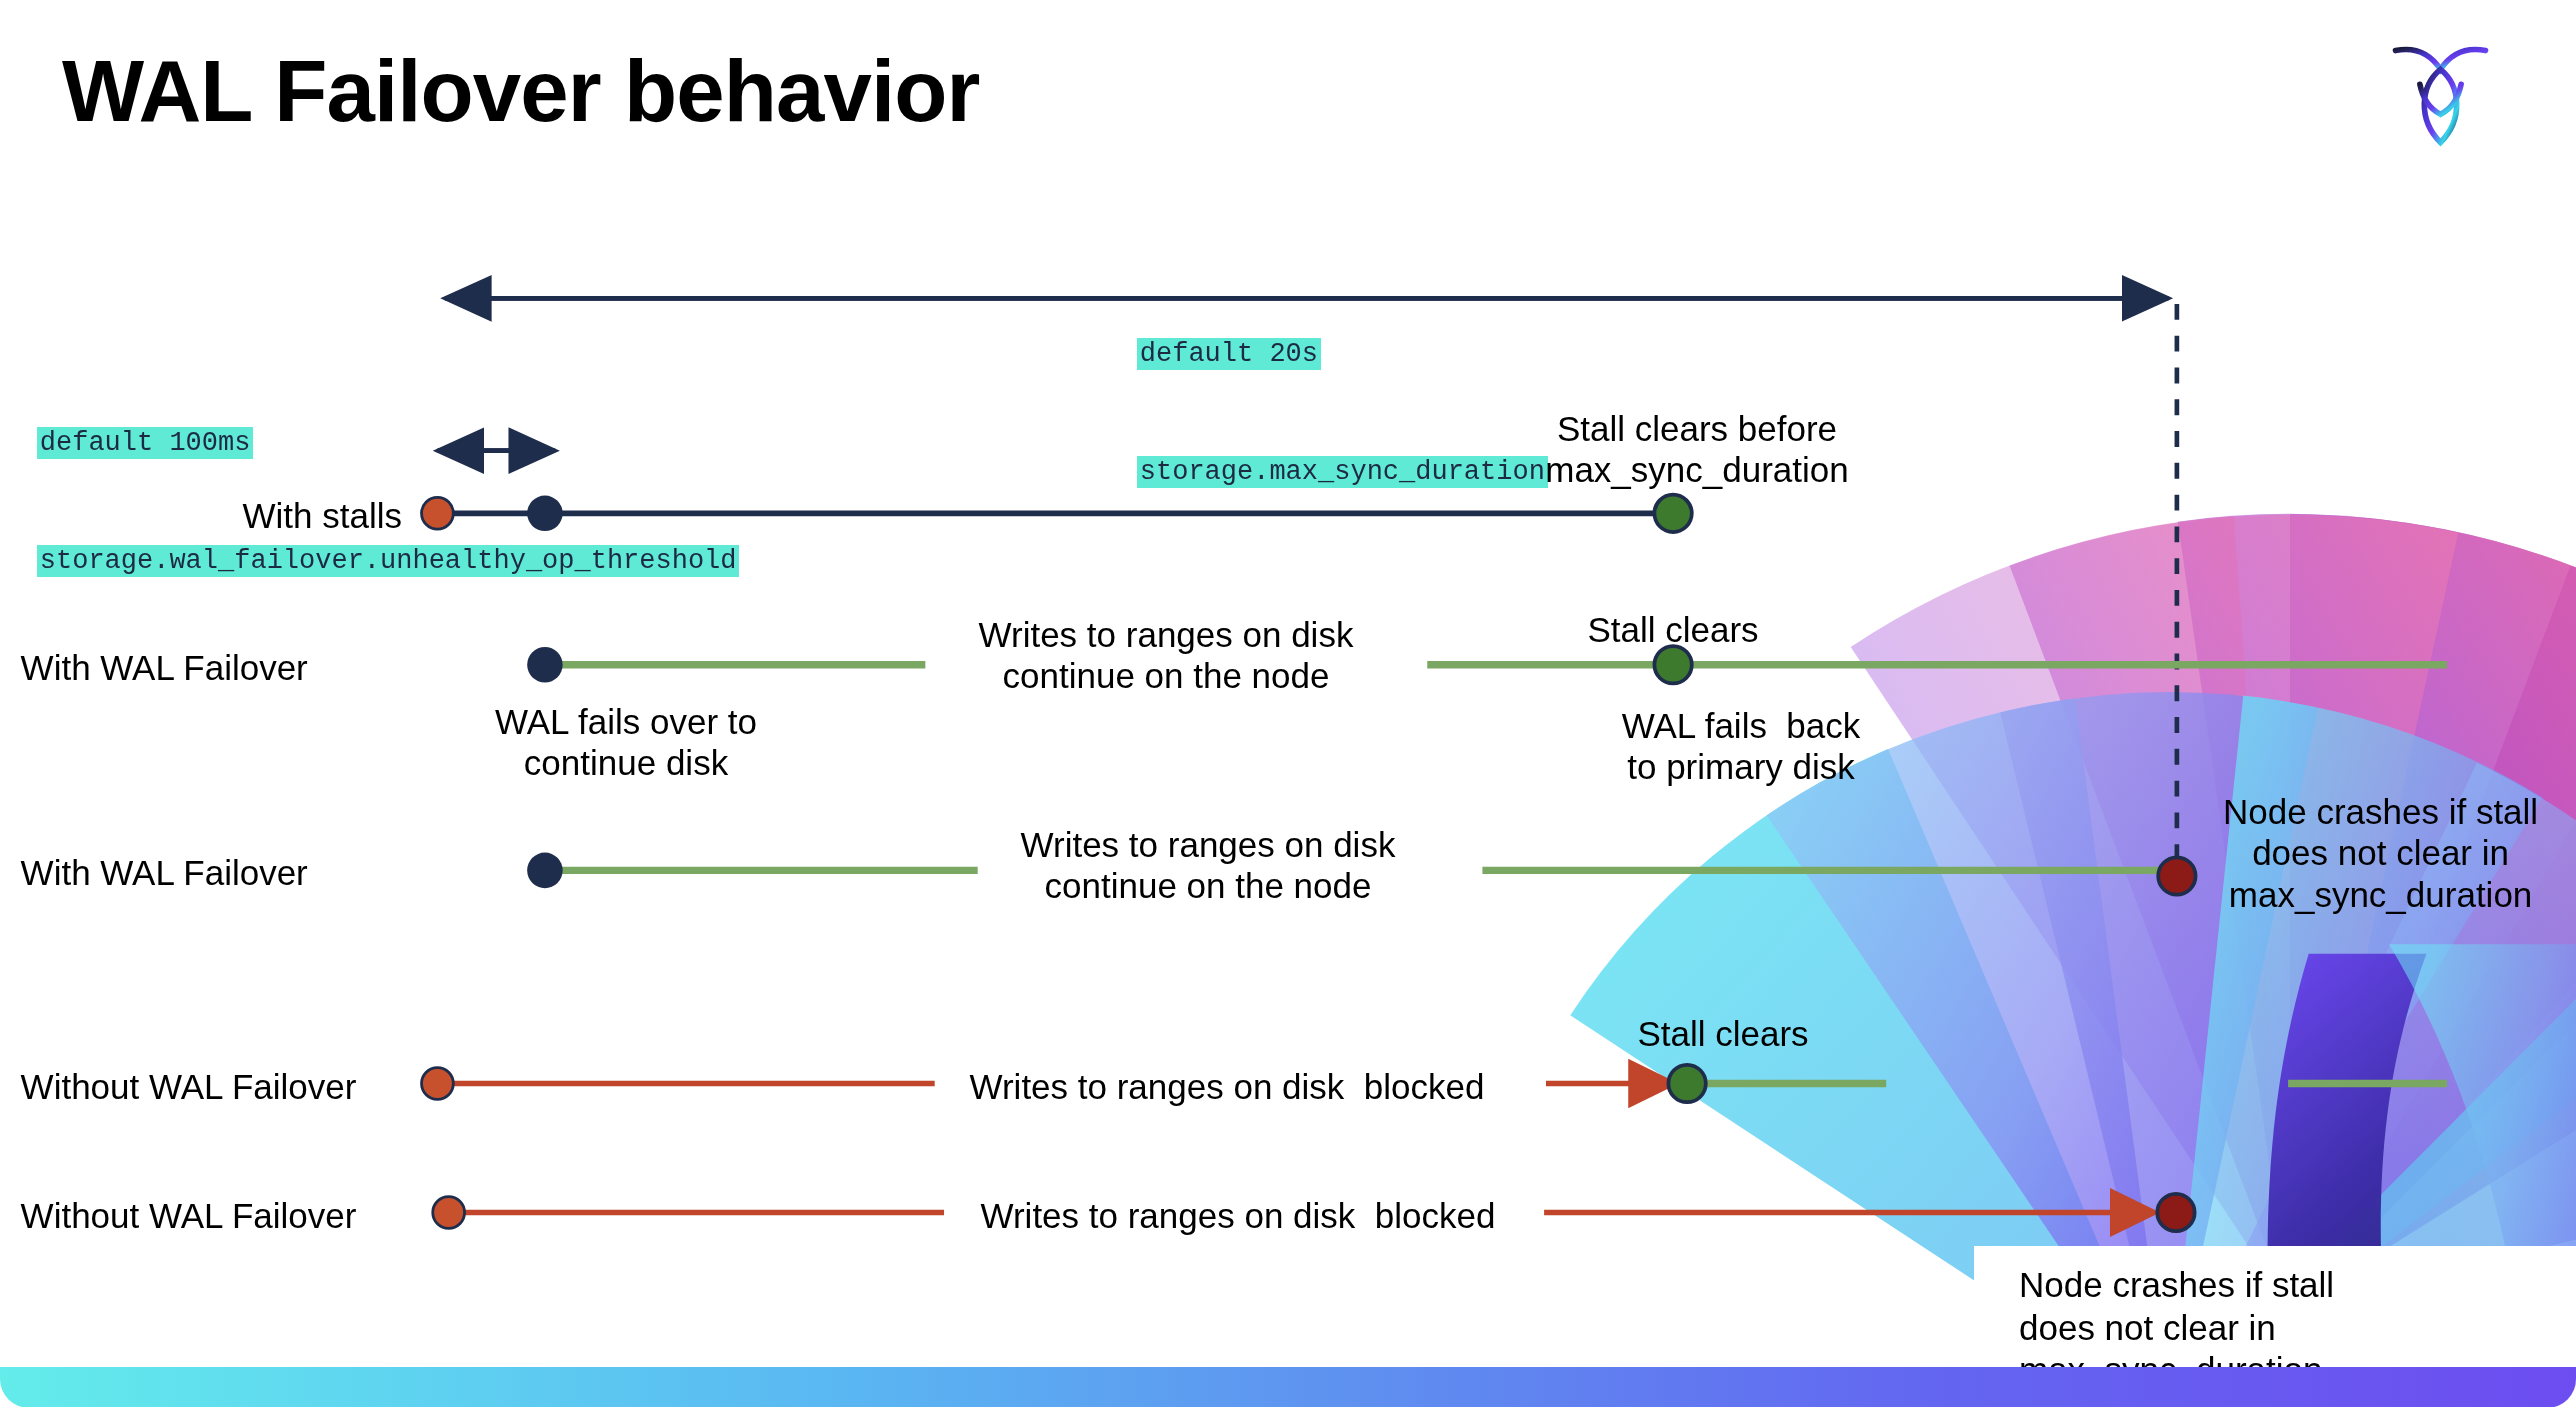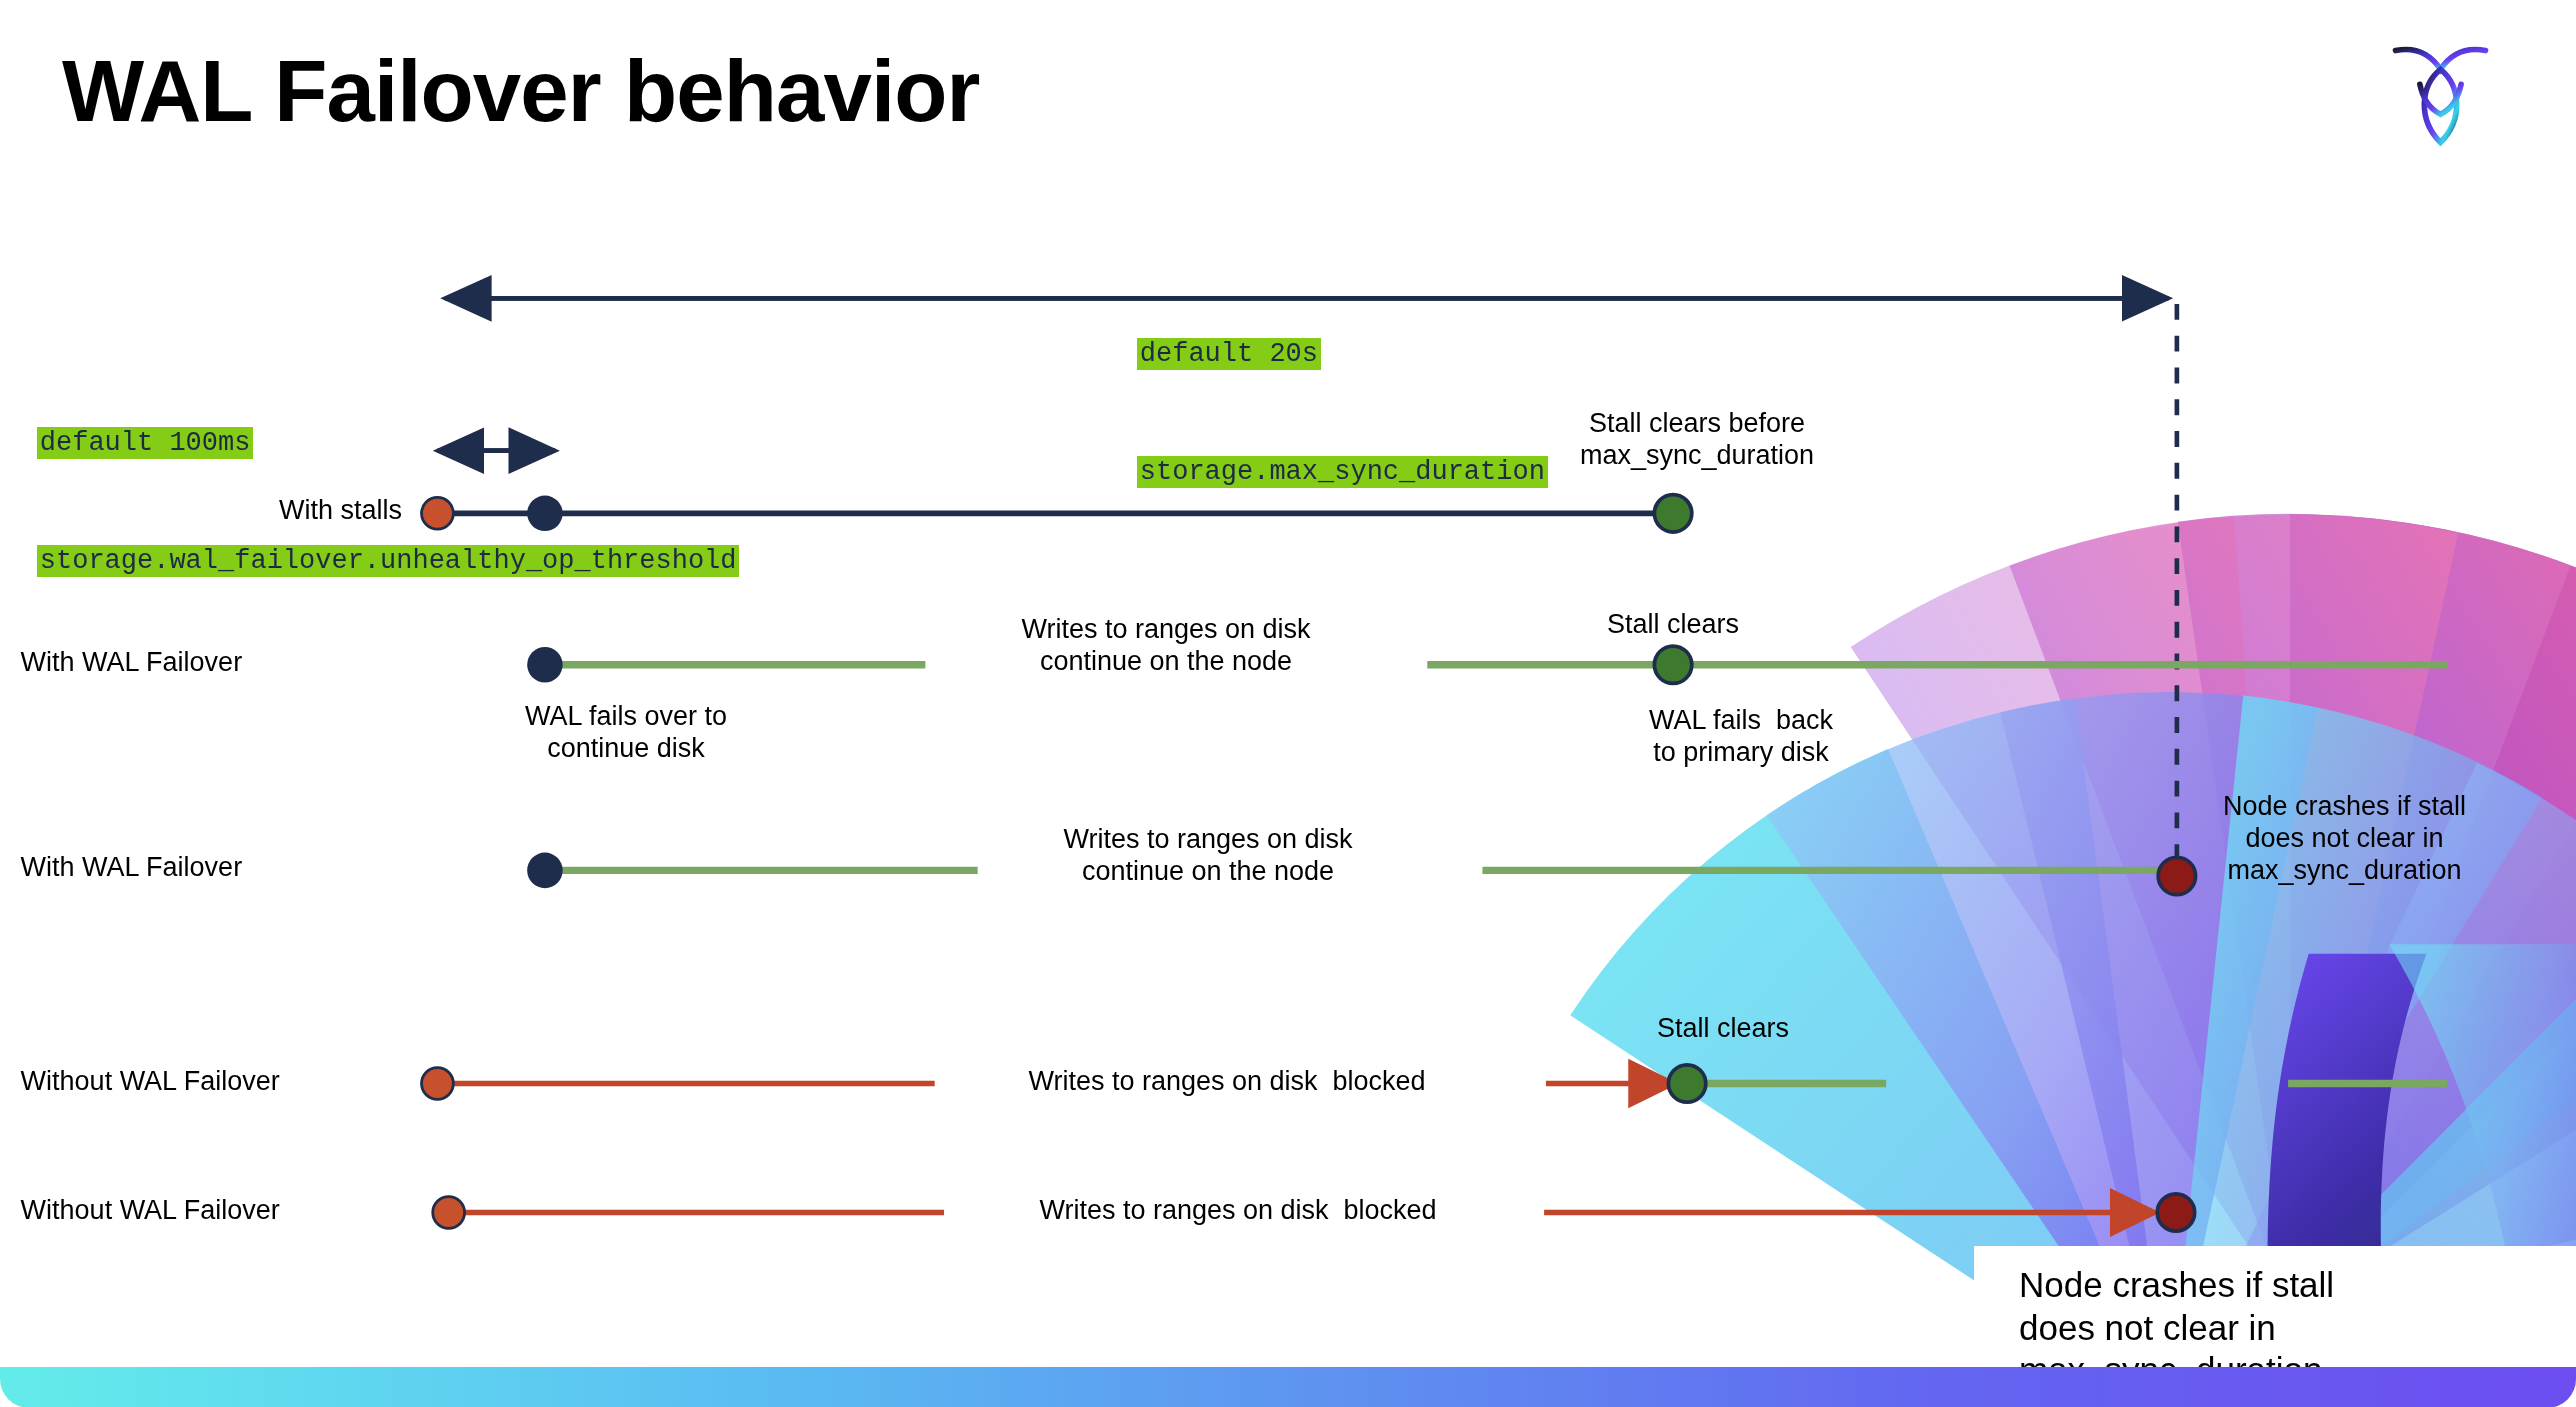--- a/index.html
+++ b/index.html
@@ -22,33 +22,33 @@
     position:absolute;left:62px;top:45px;
     font-size:87px;font-weight:700;color:#000000;
     letter-spacing:-0.9px;line-height:1.05;white-space:nowrap;
   }
 
   
   .logo{position:absolute;left:2388px;top:28px;width:105px;height:122px;}
 
   
   .lbl{
-    position:absolute;color:#000000;font-size:27px;line-height:1.18;
+    position:absolute;color:#000000;font-size:35px;line-height:1.18;
     white-space:pre;
   }
   .lbl.c{text-align:center;transform:translateX(-50%);}
   .lbl.r{text-align:right;transform:translateX(-100%);}
   .lbl.l{text-align:center;}
 
   .mono{
     position:absolute;
     font-family:"Liberation Mono", "DejaVu Sans Mono", monospace;
     font-size:27px;line-height:1.45;color:#1d2a44;white-space:pre;
   }
-  .mono span{background:#84cc16;padding:0.9px 2.8px;}
+  .mono span{background:#5eead4;padding:0.9px 2.8px;}
 
   
   .callout-panel{
     position:absolute;left:1974px;top:1246px;width:602px;height:162px;
     background:#ffffff;
   }
   .callout-text{
     position:absolute;left:2019px;top:1264px;
     font-size:35px;line-height:1.22;color:#000;white-space:pre;
   }

